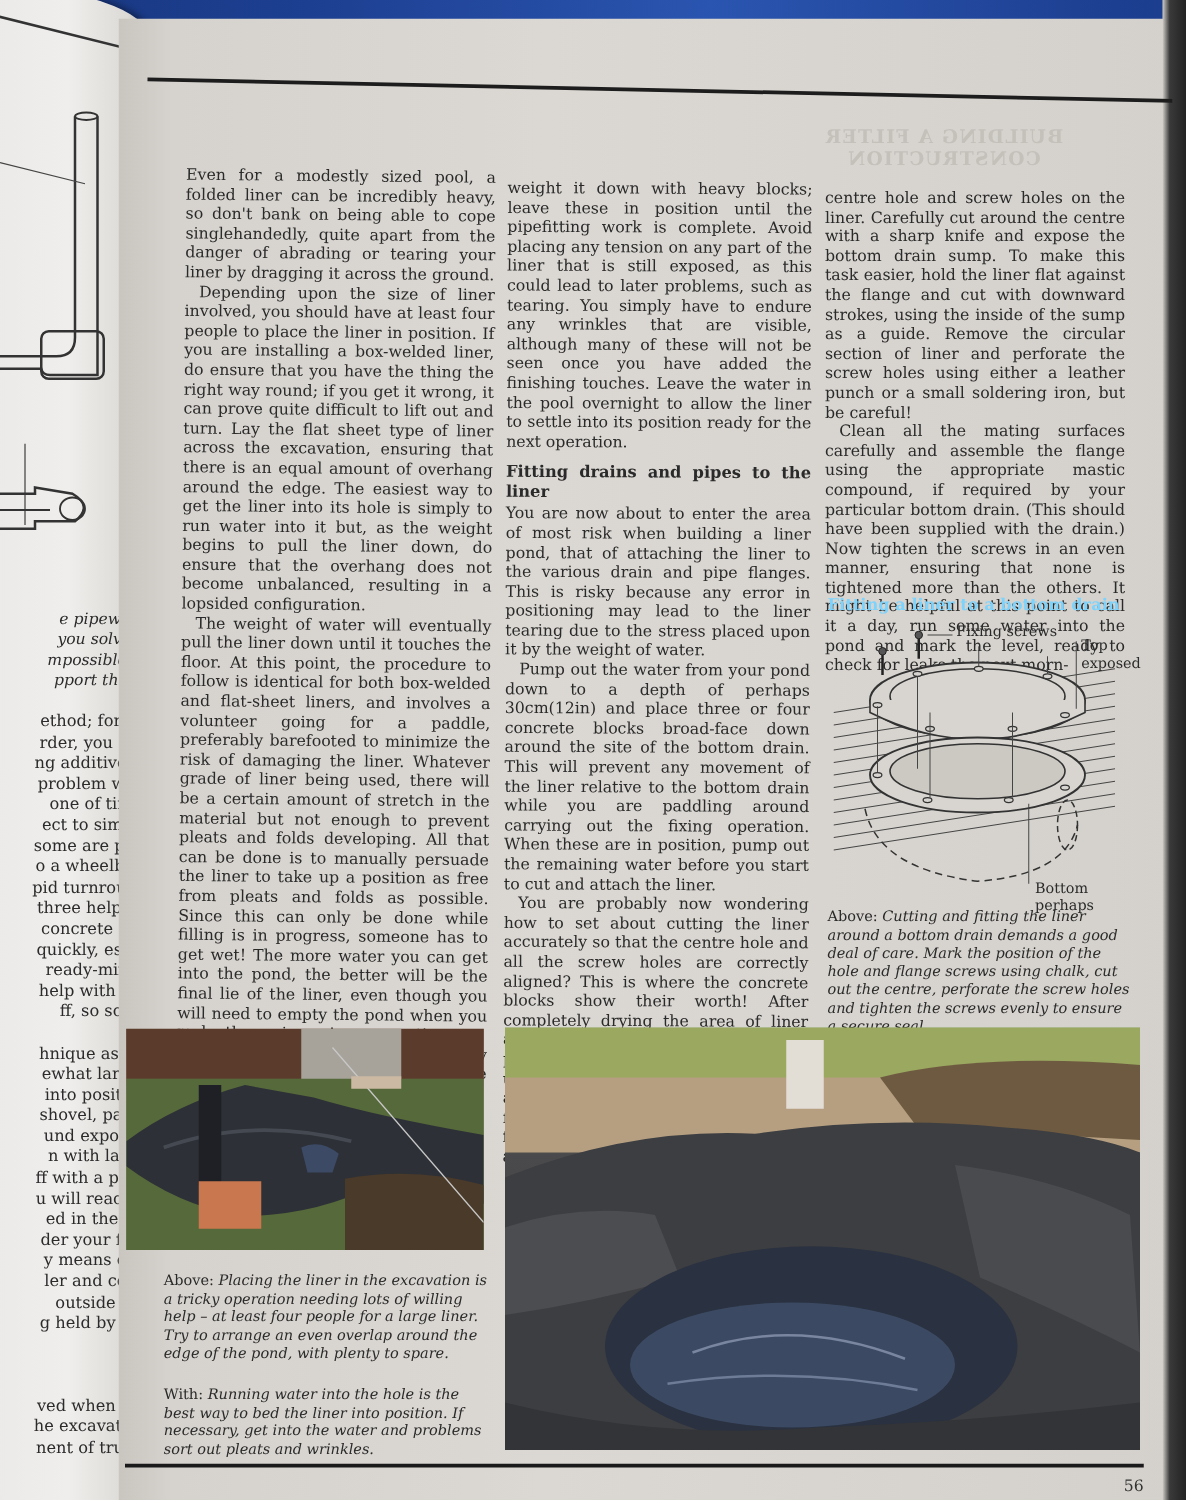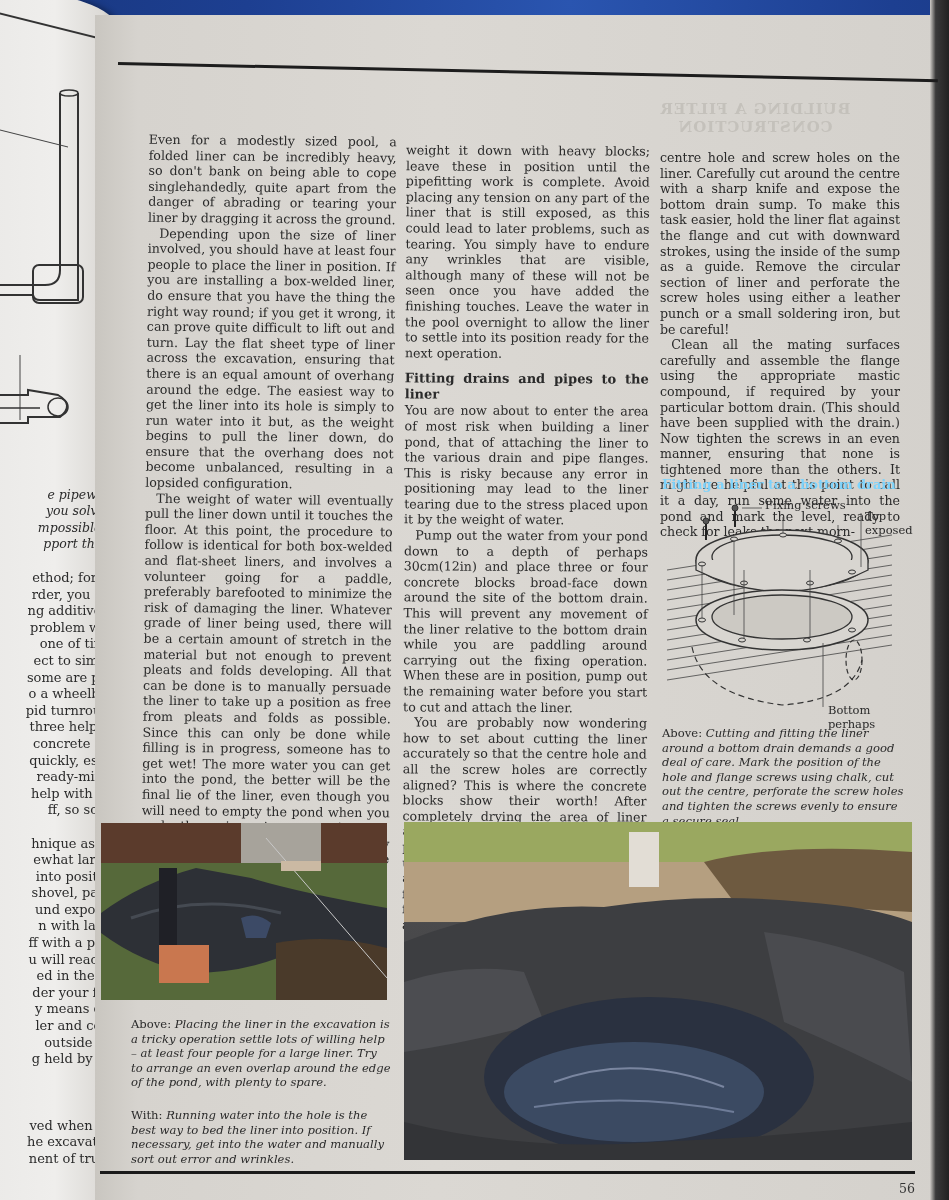--- a/index.html
+++ b/index.html
@@ -249,25 +249,25 @@
     <path d="M140 95 Q155 88 170 100 L165 115 L145 115 Z" fill="#3c4a66"></path>
     <rect x="58" y="122" width="50" height="38" fill="#c9774f"></rect>
     <path d="M175 120 Q230 110 286 125 L286 177 L175 177 Z" fill="#4a3a2a"></path>
     <line x1="165" y1="15" x2="286" y2="155" stroke="#c8c8c8" stroke-width="1"></line>
     <rect x="180" y="38" width="40" height="10" fill="#cbb9a3"></rect>
   </svg>
 </div>
 
 <div class="caption" style="left:131px;top:1017px;width:260px;">
   <span class="lead">Above:</span>
-  <span class="body">Placing the liner in the excavation is a tricky operation settle lots of willing help – at least four people for a large liner. Try to arrange an even overlap around the edge of the pond, with plenty to spare.</span>
+  <span class="body">Placing the liner in the excavation is a tricky operation needing lots of willing help – at least four people for a large liner. Try to arrange an even overlap around the edge of the pond, with plenty to spare.</span>
 </div>
 <div class="caption" style="left:131px;top:1108px;width:260px;">
   <span class="lead">With:</span>
-  <span class="body">Running water into the hole is the best way to bed the liner into position. If necessary, get into the water and manually sort out error and wrinkles.</span>
+  <span class="body">Running water into the hole is the best way to bed the liner into position. If necessary, get into the water and problems sort out pleats and wrinkles.</span>
 </div>
 
 <div class="photo2">
   <svg width="508" height="338">
     <rect x="0" y="0" width="508" height="70" fill="#9aa860"></rect>
     <rect x="0" y="40" width="508" height="60" fill="#b59f80"></rect>
     <path d="M300 40 Q380 20 508 30 L508 90 L330 80 Z" fill="#6e5a40"></path>
     <rect x="225" y="10" width="30" height="55" fill="#e2ddd5"></rect>
     <path d="M0 120 Q100 80 200 85 Q300 70 400 80 Q470 85 508 100 L508 338 L0 338 Z" fill="#3d3e41"></path>
     <path d="M0 160 Q60 140 120 150 L140 200 Q70 220 0 230 Z" fill="#4c4d51"></path>

